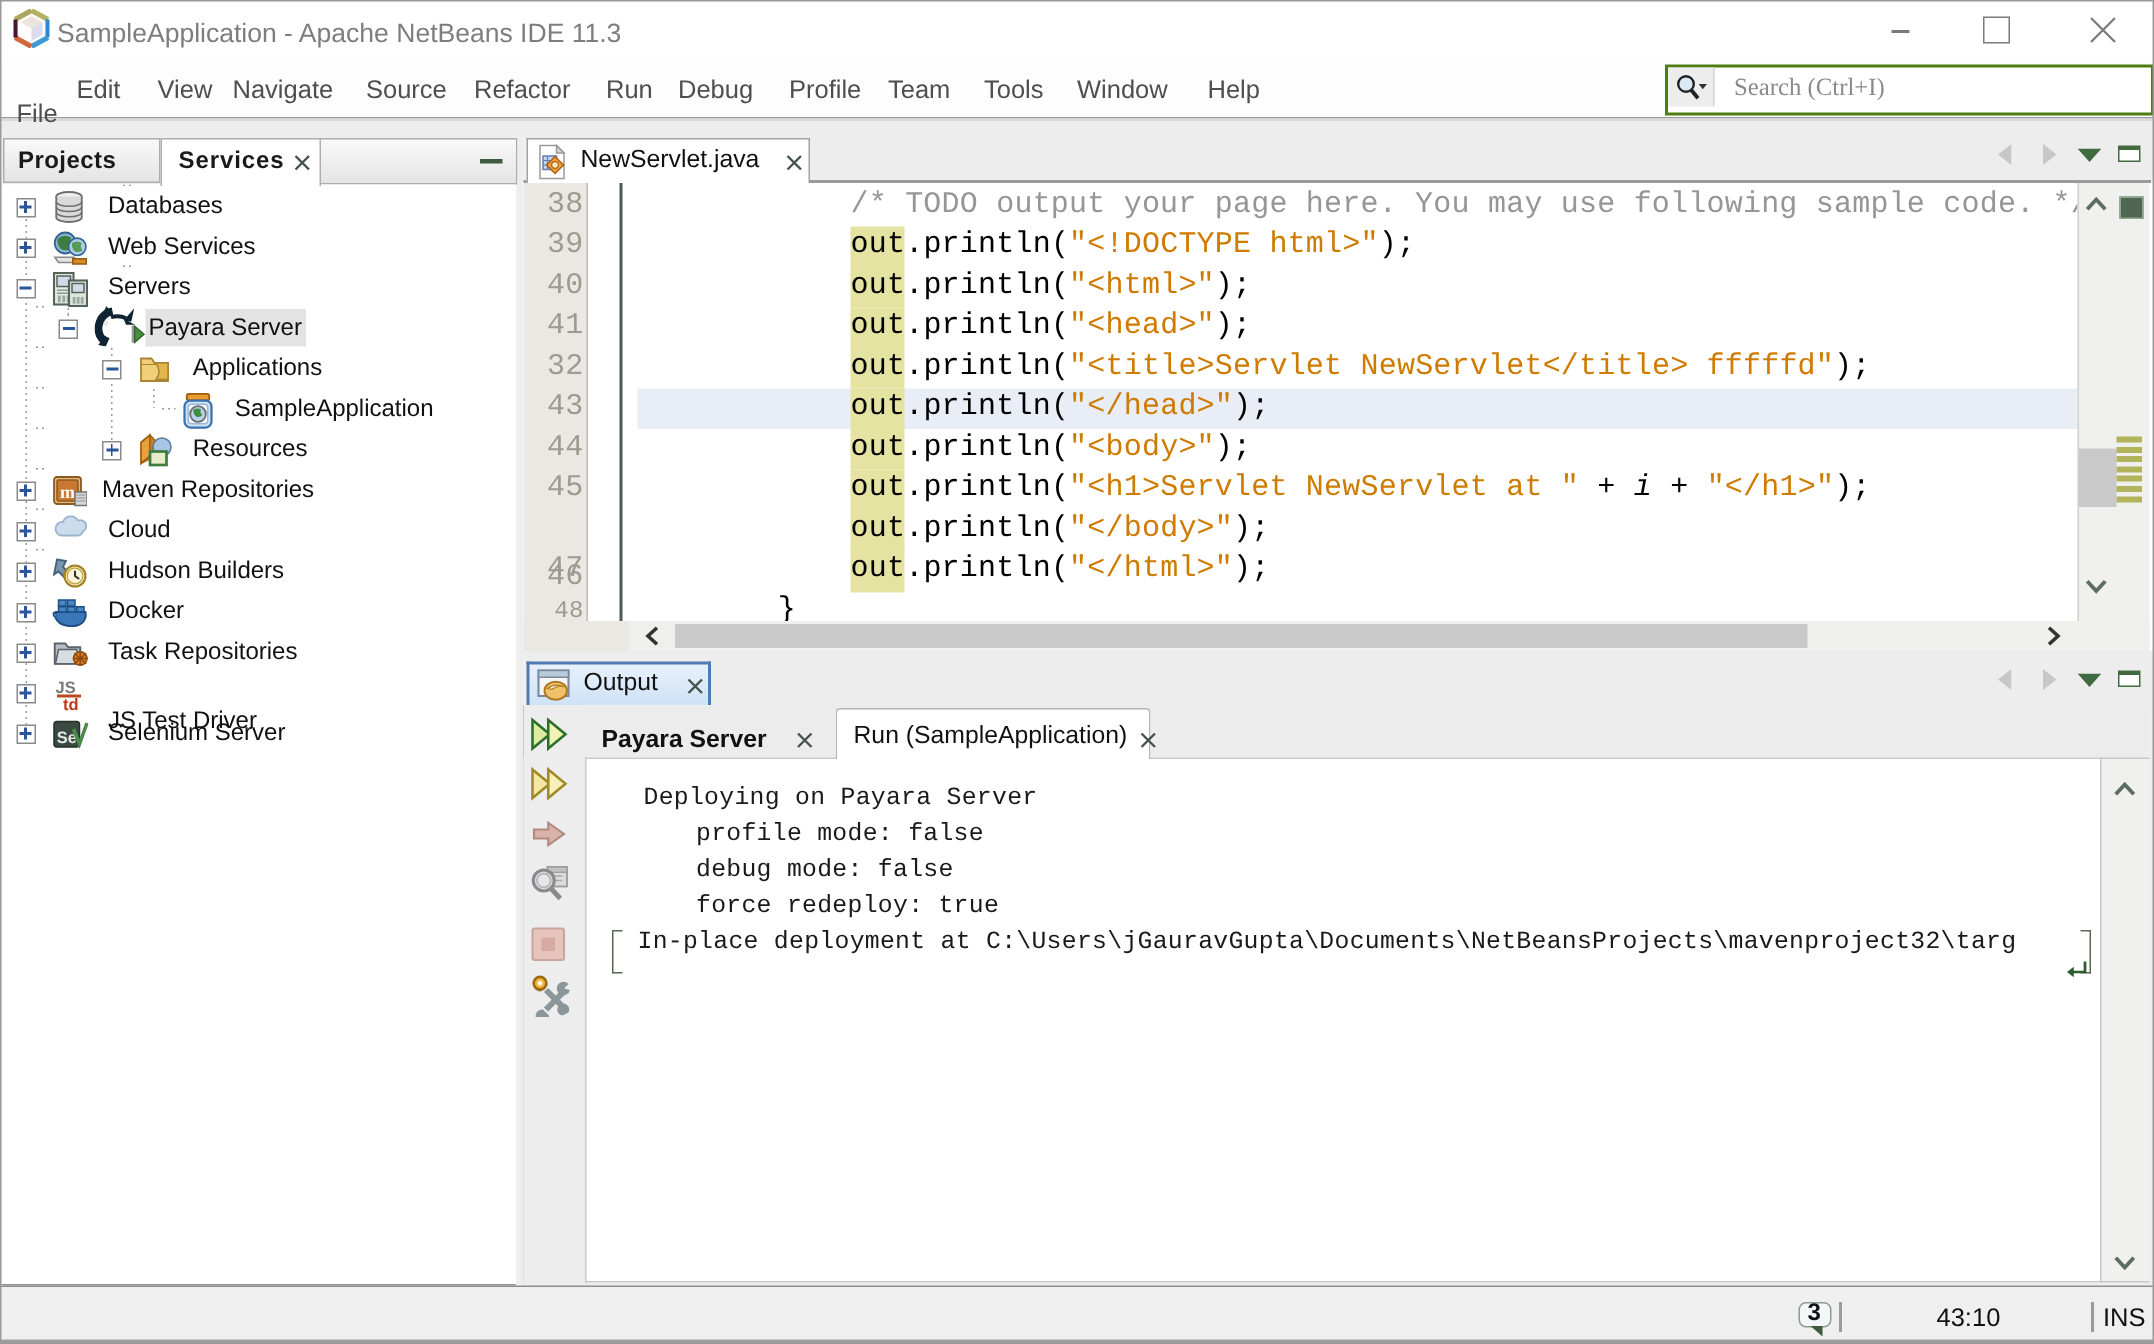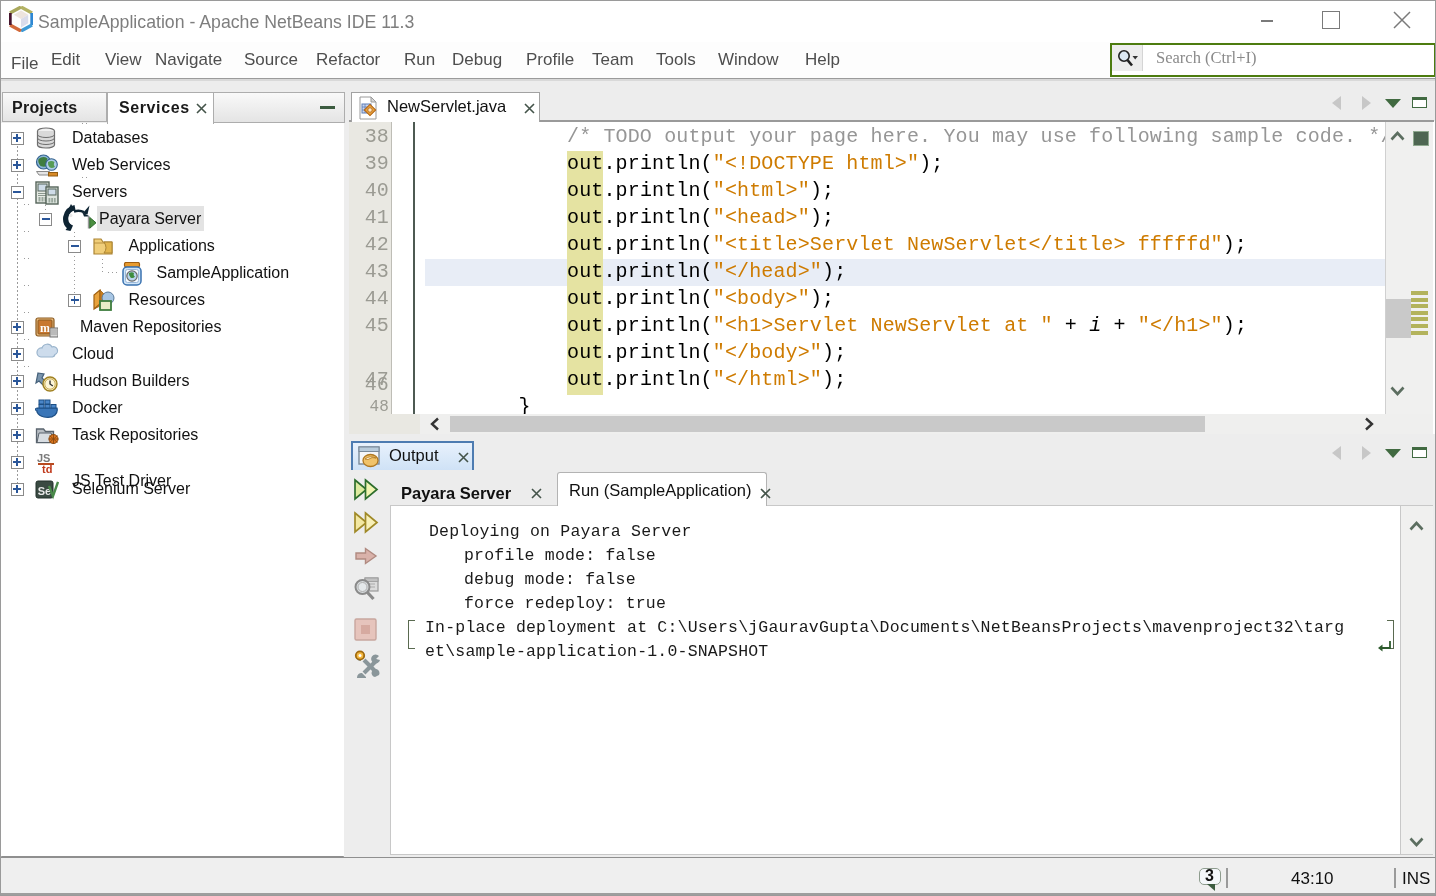--- a/index.html
+++ b/index.html
@@ -31,21 +31,21 @@
 <div class="abs" style="left:1322px;top:11px;width:16px;height:16px;border:1.5px solid #7a7a7a;"></div>
 <svg class="abs" style="left:1393px;top:11px;" width="18" height="18" viewBox="0 0 18 18">
   <path d="M1,1 L17,17 M17,1 L1,17" stroke="#7a7a7a" stroke-width="1.5"></path>
 </svg>
 
 <div class="abs" style="left:0;top:42px;width:1436px;height:37px;background:#fdfdfd;"></div>
 <div class="abs" style="left:0;top:78px;width:1436px;height:1.4px;background:#9b9b9b;"></div>
 <div class="abs" style="left:0;top:79.4px;width:1436px;height:1.6px;background:#d9d9d9;"></div>
 <div class="abs" style="left:0;top:81px;width:1436px;height:11px;background:#ededed;"></div>
 <div id="menus" class="abs" style="left:0;top:50px;height:22px;font-size:17px;color:#4e4e4e;width:1100px;">
-    <span class="abs" style="left:11px;top:4px;">File</span>
+    <span class="abs" style="left:11px;top:16px;">File</span>
     <span class="abs" style="left:51px;top:0;">Edit</span>
     <span class="abs" style="left:105px;top:0;">View</span>
     <span class="abs" style="left:155px;top:0;">Navigate</span>
     <span class="abs" style="left:244px;top:0;">Source</span>
     <span class="abs" style="left:316px;top:0;">Refactor</span>
     <span class="abs" style="left:404px;top:0;">Run</span>
     <span class="abs" style="left:452px;top:0;">Debug</span>
     <span class="abs" style="left:526px;top:0;">Profile</span>
     <span class="abs" style="left:592px;top:0;">Team</span>
     <span class="abs" style="left:656px;top:0;">Tools</span>
@@ -184,21 +184,21 @@
     <div class="abs" style="left:23px;top:80.5px;width:6px;height:1px;background-image:repeating-linear-gradient(90deg,#9a9a9a 0 1.5px,transparent 1.5px 4px);"></div>
     <div class="abs" style="left:34px;top:193px;">
       <svg width="23" height="23" viewBox="0 0 23 23">
         <rect x="1" y="2" width="18" height="18" rx="2" fill="#e8b87a" stroke="#8a5a20" stroke-width="1.2"></rect>
         <rect x="3" y="4" width="14" height="14" rx="1" fill="#c87830" stroke="#8a5a20" stroke-width="1"></rect>
         <text x="10" y="16" font-size="12" font-weight="bold" fill="#fff" text-anchor="middle" font-family="Liberation Serif">m</text>
         <rect x="15" y="12" width="8" height="9" fill="#d8d8d8" stroke="#707070" stroke-width="1"></rect>
         <path d="M16,14 h6 M16,16 h6 M16,18 h6" stroke="#909090" stroke-width="0.8"></path>
       </svg>
     </div>
-    <div class="abs" style="left:79px;top:195px;font-size:16px;color:#111;">Maven Repositories</div>
+    <div class="abs" style="left:67px;top:195px;font-size:16px;color:#111;">Maven Repositories</div>
     <div class="abs" style="left:9.5px;top:224.5px;width:13px;height:13px;background:#fff;border:1px solid #8a8a8a;box-sizing:border-box;"></div>
     <div class="abs" style="left:12px;top:230.25px;width:8px;height:1.8px;background:#2a5699;"></div>
     <div class="abs" style="left:15.1px;top:227px;width:1.8px;height:8px;background:#2a5699;"></div>
     <div class="abs" style="left:23px;top:107.5px;width:6px;height:1px;background-image:repeating-linear-gradient(90deg,#9a9a9a 0 1.5px,transparent 1.5px 4px);"></div>
     <div class="abs" style="left:34px;top:220px;">
       <svg width="24" height="18" viewBox="0 0 24 18">
         <path d="M6,14 a4.5,4.5 0 0 1 1,-9 a5.5,5.5 0 0 1 10,-1 a4,4 0 0 1 3,7.5 a3.5,3.5 0 0 1 -2.5,2.5 z" fill="#cddcec" stroke="#9ab4cc" stroke-width="1.2"></path>
       </svg>
     </div>
     <div class="abs" style="left:71px;top:222px;font-size:16px;color:#111;">Cloud</div>
@@ -310,21 +310,21 @@
       <div class="abs" style="left:218.04000000000002px;top:29.51px;width:36.435px;height:27.1px;background:#e5e3a2;"></div>
       <div class="abs mono" style="left:0;top:32.06px;width:40px;text-align:right;font-size:20px;color:#9b9b93;letter-spacing:0.14px;line-height:20px;">39</div>
       <div class="abs mono" style="left:72.30000000000001px;top:32.06px;font-size:20px;line-height:20px;color:#000;letter-spacing:0.14px;"><span>            </span><span>out</span><span>.println(</span><span style="color:#ce7b00;">"&lt;!DOCTYPE html&gt;"</span><span>);</span></div>
       <div class="abs" style="left:218.04000000000002px;top:56.57000000000001px;width:36.435px;height:27.1px;background:#e5e3a2;"></div>
       <div class="abs mono" style="left:0;top:59.120000000000005px;width:40px;text-align:right;font-size:20px;color:#9b9b93;letter-spacing:0.14px;line-height:20px;">40</div>
       <div class="abs mono" style="left:72.30000000000001px;top:59.120000000000005px;font-size:20px;line-height:20px;color:#000;letter-spacing:0.14px;"><span>            </span><span>out</span><span>.println(</span><span style="color:#ce7b00;">"&lt;html&gt;"</span><span>);</span></div>
       <div class="abs" style="left:218.04000000000002px;top:83.63000000000001px;width:36.435px;height:27.1px;background:#e5e3a2;"></div>
       <div class="abs mono" style="left:0;top:86.18px;width:40px;text-align:right;font-size:20px;color:#9b9b93;letter-spacing:0.14px;line-height:20px;">41</div>
       <div class="abs mono" style="left:72.30000000000001px;top:86.18px;font-size:20px;line-height:20px;color:#000;letter-spacing:0.14px;"><span>            </span><span>out</span><span>.println(</span><span style="color:#ce7b00;">"&lt;head&gt;"</span><span>);</span></div>
       <div class="abs" style="left:218.04000000000002px;top:110.69000000000001px;width:36.435px;height:27.1px;background:#e5e3a2;"></div>
-      <div class="abs mono" style="left:0;top:113.24000000000001px;width:40px;text-align:right;font-size:20px;color:#9b9b93;letter-spacing:0.14px;line-height:20px;">42</div>
+      <div class="abs mono" style="left:0;top:113.24000000000001px;width:40px;text-align:right;font-size:20px;color:#9b9b93;letter-spacing:0.14px;line-height:20px;">32</div>
       <div class="abs mono" style="left:72.30000000000001px;top:113.24000000000001px;font-size:20px;line-height:20px;color:#000;letter-spacing:0.14px;"><span>            </span><span>out</span><span>.println(</span><span style="color:#ce7b00;">"&lt;title&gt;Servlet NewServlet&lt;/title&gt; fffffd"</span><span>);</span></div>
       <div class="abs" style="left:76px;top:137.74999999999994px;width:960px;height:27.1px;background:#e8edf6;"></div>
       <div class="abs" style="left:218.04000000000002px;top:137.74999999999994px;width:36.435px;height:27.1px;background:#e5e3a2;"></div>
       <div class="abs mono" style="left:0;top:140.29999999999995px;width:40px;text-align:right;font-size:20px;color:#9b9b93;letter-spacing:0.14px;line-height:20px;">43</div>
       <div class="abs mono" style="left:72.30000000000001px;top:140.29999999999995px;font-size:20px;line-height:20px;color:#000;letter-spacing:0.14px;"><span>            </span><span>out</span><span>.println(</span><span style="color:#ce7b00;">"&lt;/head&gt;"</span><span>);</span></div>
       <div class="abs" style="left:218.04000000000002px;top:164.81px;width:36.435px;height:27.1px;background:#e5e3a2;"></div>
       <div class="abs mono" style="left:0;top:167.36px;width:40px;text-align:right;font-size:20px;color:#9b9b93;letter-spacing:0.14px;line-height:20px;">44</div>
       <div class="abs mono" style="left:72.30000000000001px;top:167.36px;font-size:20px;line-height:20px;color:#000;letter-spacing:0.14px;"><span>            </span><span>out</span><span>.println(</span><span style="color:#ce7b00;">"&lt;body&gt;"</span><span>);</span></div>
       <div class="abs" style="left:218.04000000000002px;top:191.86999999999995px;width:36.435px;height:27.1px;background:#e5e3a2;"></div>
       <div class="abs mono" style="left:0;top:194.41999999999996px;width:40px;text-align:right;font-size:20px;color:#9b9b93;letter-spacing:0.14px;line-height:20px;">45</div>
@@ -458,21 +458,20 @@
     </div>
   </div>
 
 <div class="abs" style="left:390px;top:505px;width:1010px;height:350px;background:#fff;border:1px solid #c8c8c8;border-right:none;box-sizing:border-box;"></div>
 <div id="olines" class="abs" style="left:390px;top:505px;width:1010px;height:350px;overflow:hidden;">
     <div class="abs mono" style="left:39px;top:18.100000000000023px;font-size:16.5px;line-height:17px;color:#1a1a1a;letter-spacing:0.2px;">Deploying on Payara Server</div>
     <div class="abs mono" style="left:74px;top:42.299999999999955px;font-size:16.5px;line-height:17px;color:#1a1a1a;letter-spacing:0.2px;">profile mode: false</div>
     <div class="abs mono" style="left:74px;top:66.20000000000005px;font-size:16.5px;line-height:17px;color:#1a1a1a;letter-spacing:0.2px;">debug mode: false</div>
     <div class="abs mono" style="left:74px;top:90px;font-size:16.5px;line-height:17px;color:#1a1a1a;letter-spacing:0.2px;">force redeploy: true</div>
     <div class="abs mono" style="left:35px;top:114.10000000000002px;font-size:16.5px;line-height:17px;color:#1a1a1a;letter-spacing:0.2px;">In-place deployment at C:\Users\jGauravGupta\Documents\NetBeansProjects\mavenproject32\targ</div>
-    <div class="abs mono" style="left:35px;top:137.89999999999998px;font-size:16.5px;line-height:17px;color:#1a1a1a;letter-spacing:0.2px;">et\sample-application-1.0-SNAPSHOT</div>
     <div class="abs" style="left:18px;top:115px;width:7px;height:29px;border:1.6px solid #5a6a50;border-right:none;box-sizing:border-box;"></div>
     <div class="abs" style="left:997px;top:115px;width:7px;height:29px;border:1.6px solid #5a6a50;border-left:none;box-sizing:border-box;"></div>
     <svg class="abs" style="left:988px;top:135px;" width="14" height="14" viewBox="0 0 14 14">
       <path d="M12,1 V8 H3" fill="none" stroke="#2e5b2e" stroke-width="1.8"></path>
       <polygon points="4.5,4.5 4.5,11.5 0,8" fill="#2e5b2e"></polygon>
     </svg>
   </div>
 
 <div class="abs" style="left:1400px;top:505px;width:33px;height:350px;background:#f0f0ef;border:1px solid #c8c8c8;border-right:none;box-sizing:border-box;"></div>
 <svg class="abs" style="left:1409px;top:521px;" width="15" height="10" viewBox="0 0 15 10">

